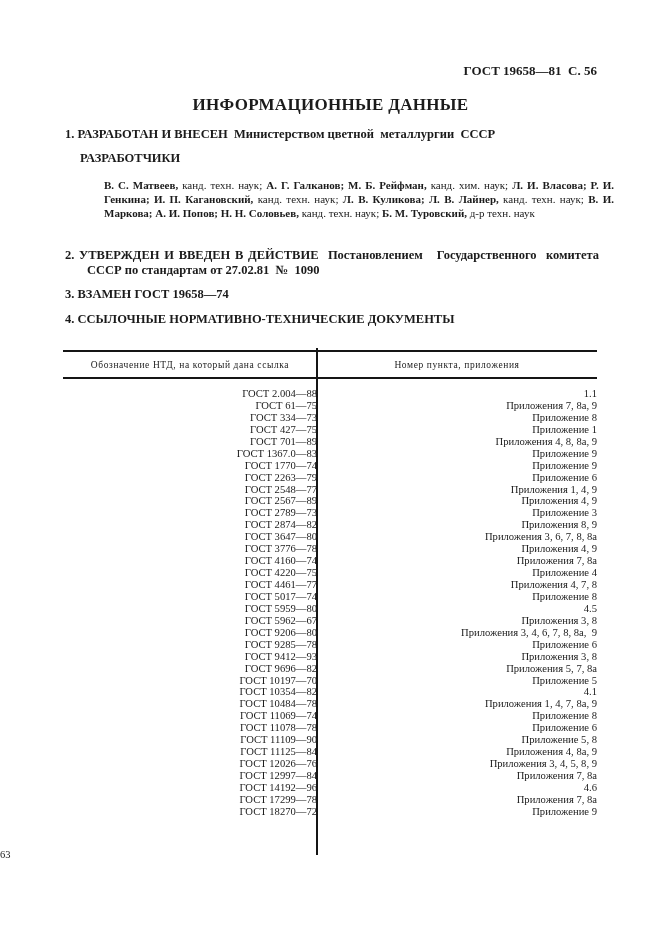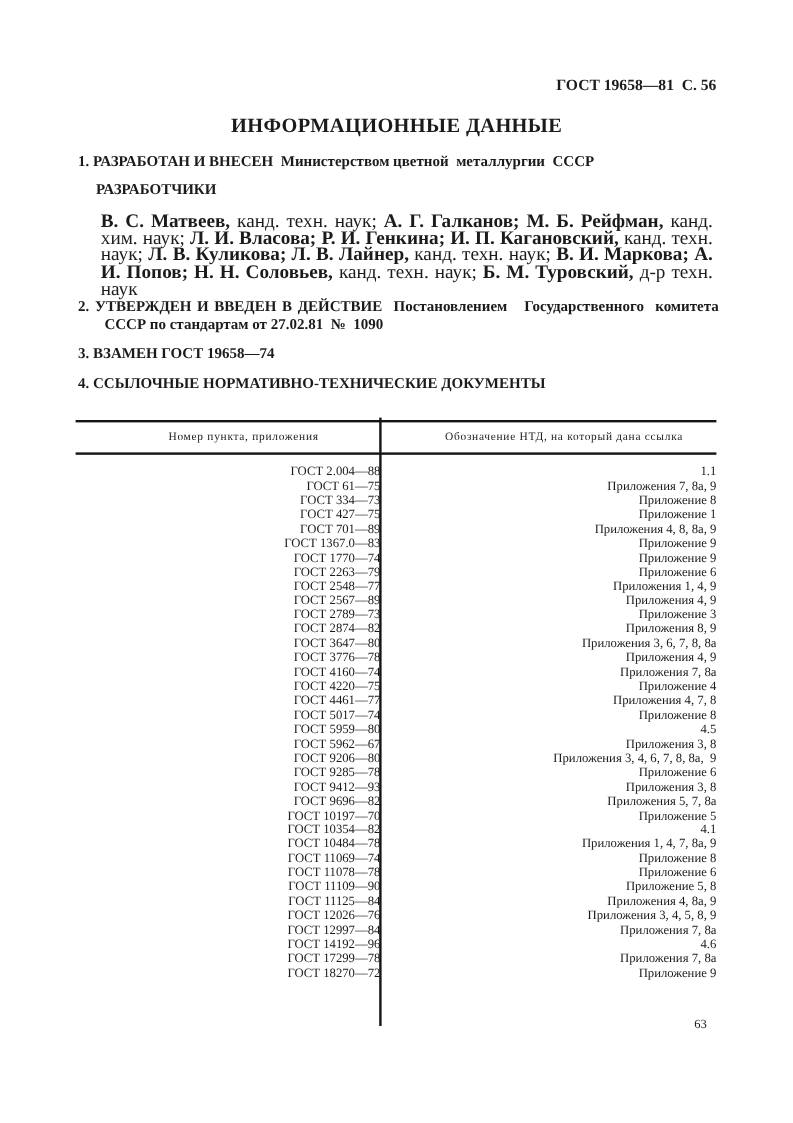--- a/index.html
+++ b/index.html
@@ -31,22 +31,22 @@
   }
   .sec-1 { top: 127px; }
   .sec-2 { top: 248px; text-align: justify; padding-left: 22px; text-indent: -22px; }
   .sec-3 { top: 287px; }
   .sec-4 { top: 312px; }
   .developers-heading {
     position: absolute; left: 80px; top: 151px;
     font-weight: bold; font-size: 12.5px;
   }
   .developers {
-    position: absolute; left: 84px; top: 178px; width: 510px;
-    font-size: 16px; line-height: 14.2px; text-align: justify;
+    position: absolute; left: 104px; top: 178px; width: 510px;
+    font-size: 11px; line-height: 14.2px; text-align: justify;
   }
   .developers b { font-weight: bold; }
 
   .ref-table { position: absolute; left: 63px; top: 350px; width: 534px; }
   .thead {
     display: flex; align-items: center;
     border-top: 2px solid #151515; border-bottom: 2px solid #151515;
     height: 29px;
   }
   .th {
@@ -59,21 +59,21 @@
   .col-divider {
     position: absolute; left: 253px; top: -31px; width: 2px; height: 507px;
     background: #151515;
   }
   .trow { display: flex; line-height: 11.93px; font-size: 10.6px; }
   .tc1 { width: 254px; padding-left: 42px; white-space: pre; }
   .tc2 { width: 280px; padding-left: 50px; white-space: pre; }
 
   .page-number {
     position: absolute; top: 849px; left: 0; width: 589px;
-    text-align: right; font-size: 10.5px;
+    text-align: left; font-size: 10.5px;
   }
 </style>
 </head>
 <body>
 
 <div class="page">
 
   <div class="doc-ref">ГОСТ 19658—81  С. 56</div>
 
   <div class="doc-title">ИНФОРМАЦИОННЫЕ ДАННЫЕ</div>
@@ -85,22 +85,22 @@
   <div class="developers"><b>В. С. Матвеев,</b><span> канд. техн. наук; </span><b>А. Г. Галканов; М. Б. Рейфман,</b><span> канд. хим. наук; </span><b>Л. И. Власова; Р. И. Генкина;  И. П. Кагановский,</b><span> канд. техн. наук; </span><b>Л. В. Куликова;  Л. В. Лайнер,</b><span> канд. техн. наук; </span><b>В. И. Маркова;  А. И. Попов;  Н. Н. Соловьев,</b><span> канд.  техн.  наук; </span><b>Б. М. Туровский,</b><span> д-р техн. наук</span></div>
 
   <div class="sec sec-2">2. УТВЕРЖДЕН И ВВЕДЕН В ДЕЙСТВИЕ  Постановлением   Государственного  комитета СССР по стандартам от 27.02.81  №  1090</div>
 
   <div class="sec sec-3">3. ВЗАМЕН ГОСТ 19658—74</div>
 
   <div class="sec sec-4">4. ССЫЛОЧНЫЕ НОРМАТИВНО-ТЕХНИЧЕСКИЕ ДОКУМЕНТЫ</div>
 
   <div class="ref-table">
     <div class="thead">
+      <div class="th th-1">Обозначение НТД, на который дана ссылка</div>
       <div class="th th-2">Номер пункта, приложения</div>
-      <div class="th th-1">Обозначение НТД, на который дана ссылка</div>
     </div>
     <div class="tbody">
       <div class="col-divider"></div>
     <div class="trow">
           <div class="tc1">ГОСТ 2.004—88</div>
           <div class="tc2">1.1</div>
         </div>
         <div class="trow">
           <div class="tc1">ГОСТ 61—75</div>
           <div class="tc2">Приложения 7, 8а, 9</div>

